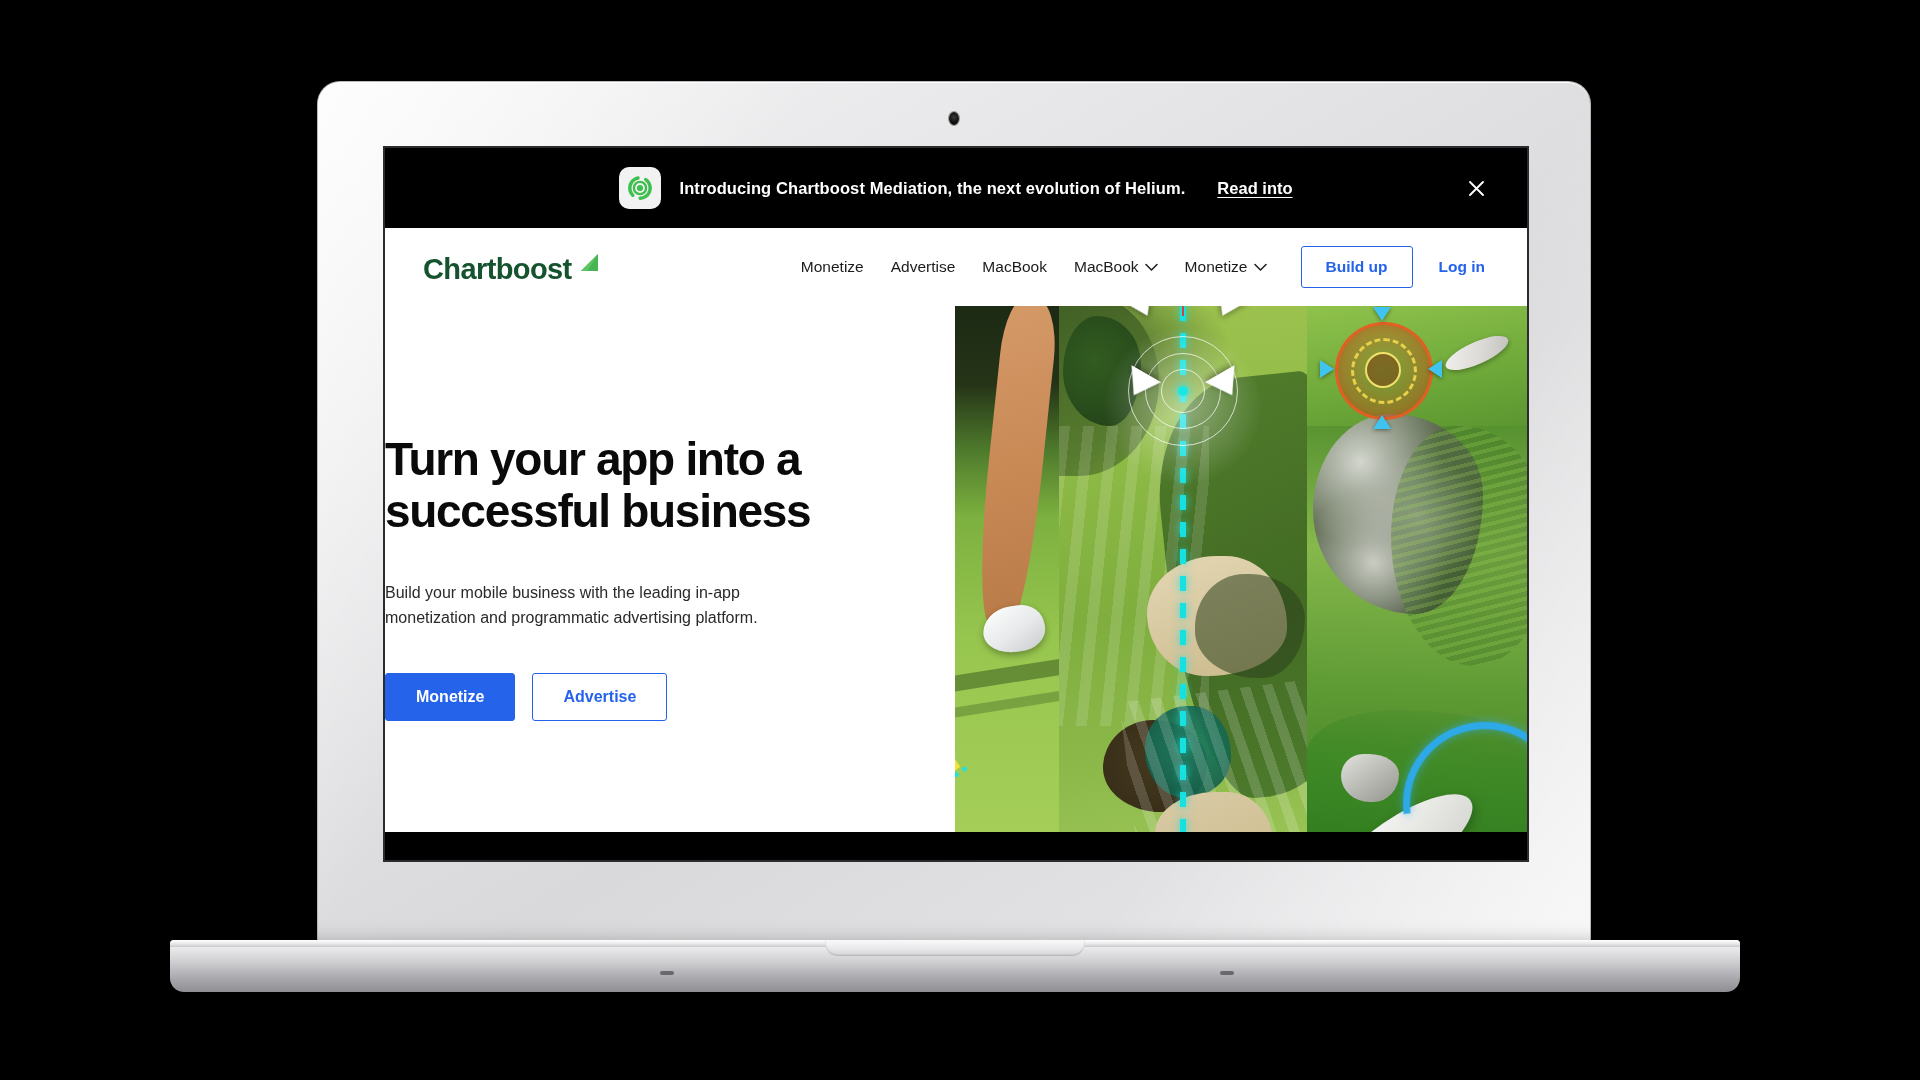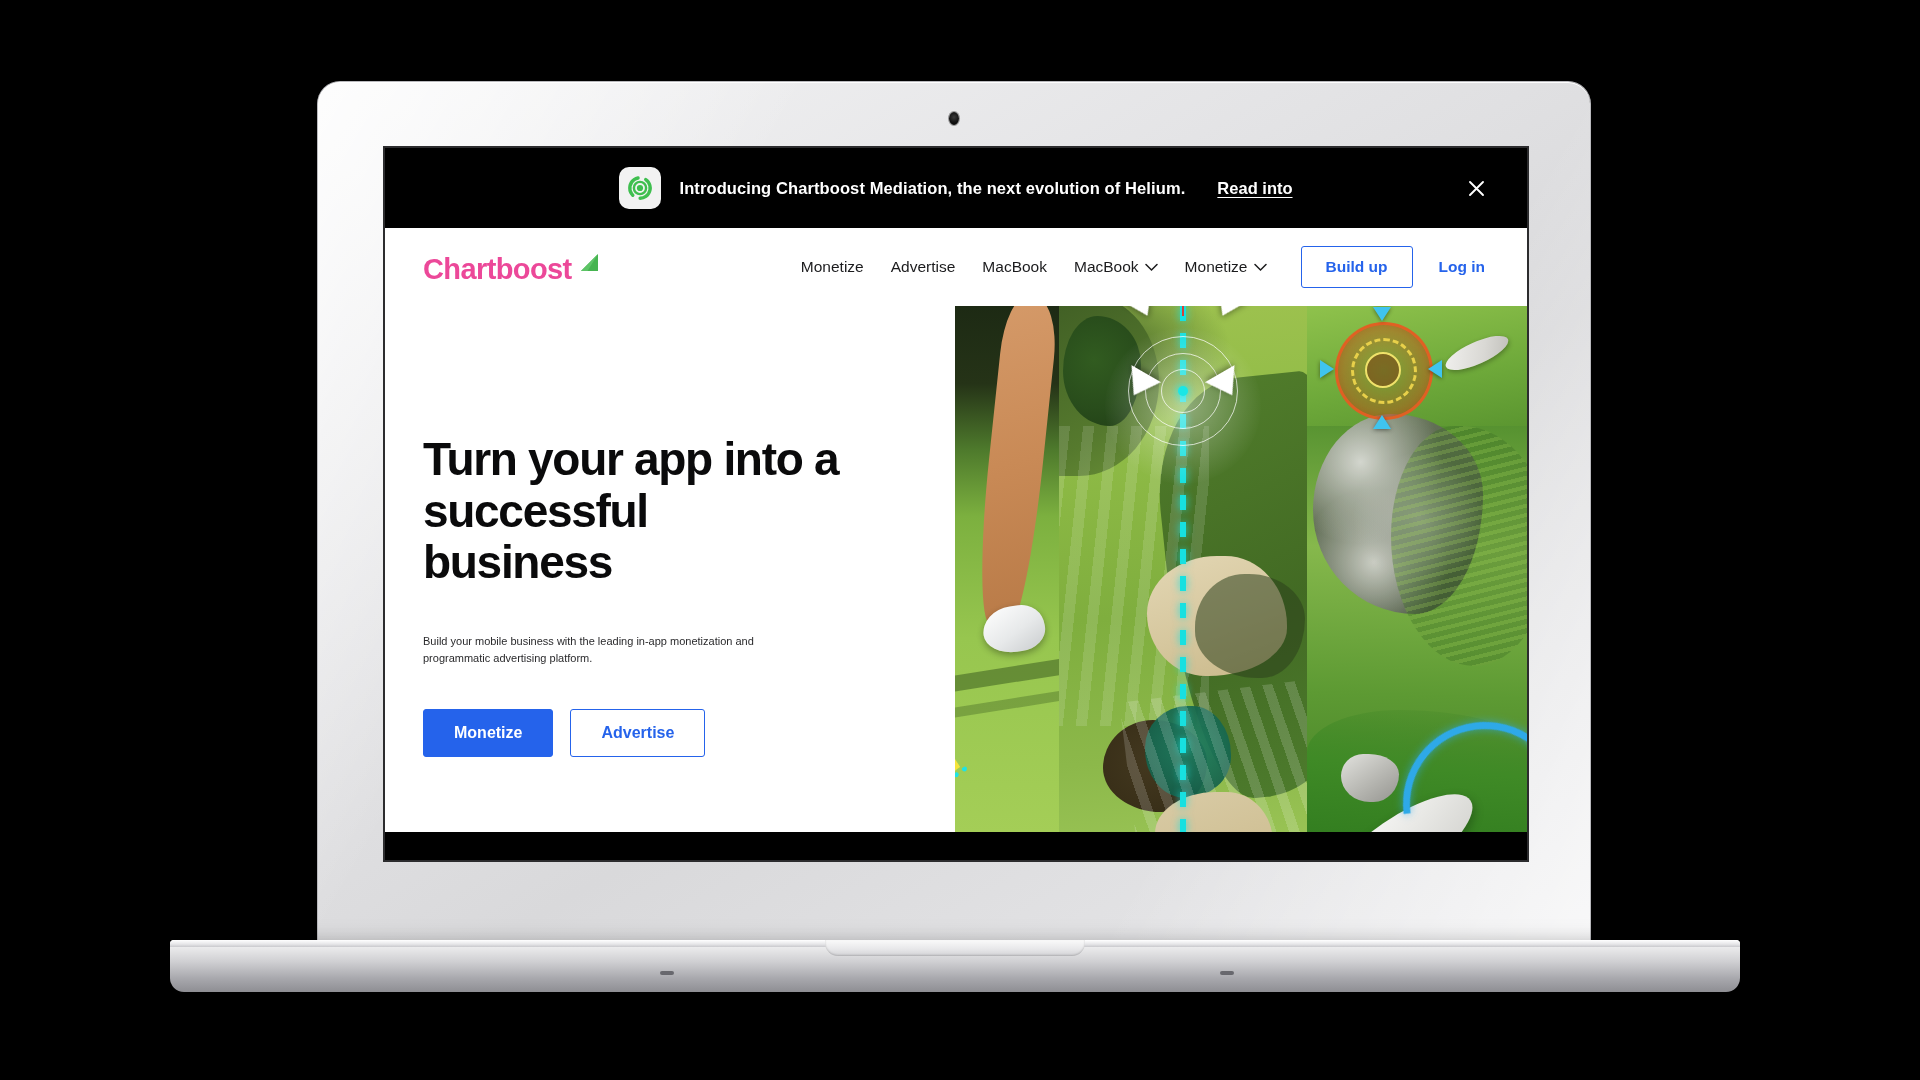--- a/index.html
+++ b/index.html
@@ -125,21 +125,21 @@
 
   
   #site-header{
     height:78px;background:#fff;
     display:flex;align-items:center;
     padding:0 42px 0 38px;
     position:relative;
   }
   #brand-logo{display:flex;align-items:flex-end;gap:2px;}
   #brand-wordmark{
-    font-size:29px;font-weight:700;color:#ec4899;letter-spacing:-.6px;
+    font-size:29px;font-weight:700;color:#14532d;letter-spacing:-.6px;
     line-height:1;
   }
   #primary-nav{
     margin-left:auto;display:flex;align-items:center;gap:27px;
   }
   .nav-link{
     font-size:15.5px;color:#1b1b1d;font-weight:500;cursor:pointer;
     display:flex;align-items:center;gap:6px;white-space:nowrap;
   }
   #auth-actions{display:flex;align-items:center;gap:26px;margin-left:34px;}
@@ -151,29 +151,29 @@
   }
   #login-link{color:#2563eb;font-size:15.5px;font-weight:700;cursor:pointer;white-space:nowrap;}
 
   
   #hero{
     position:relative;height:calc(712px - 80px - 78px);
     background:#fff;display:flex;
   }
   #hero-copy{
     width:460px;flex:0 0 auto;
-    padding-left:38px;padding-top:128px;
+    padding-top:128px;
     box-sizing:border-box;
   }
   #hero-headline{
     font-size:46px;line-height:1.12;font-weight:800;color:#0a0a0b;
     letter-spacing:-1.3px;margin:0 0 44px 0;max-width:430px;
   }
   #hero-subtext{
-    font-size:11px;line-height:1.55;color:#2a2a2c;max-width:400px;margin:8px 0 42px 0;
+    font-size:16px;line-height:1.55;color:#2a2a2c;max-width:400px;margin:8px 0 42px 0;
   }
   #hero-ctas{display:flex;gap:17px;}
   #cta-monetize{
     background:#2563eb;color:#fff;border:1.6px solid #2563eb;
     font-size:16px;font-weight:700;padding:14px 30px;border-radius:3px;cursor:pointer;
   }
   #cta-advertise{
     background:#fff;color:#2563eb;border:1.6px solid #2563eb;
     font-size:16px;font-weight:700;padding:14px 30px;border-radius:3px;cursor:pointer;
   }

